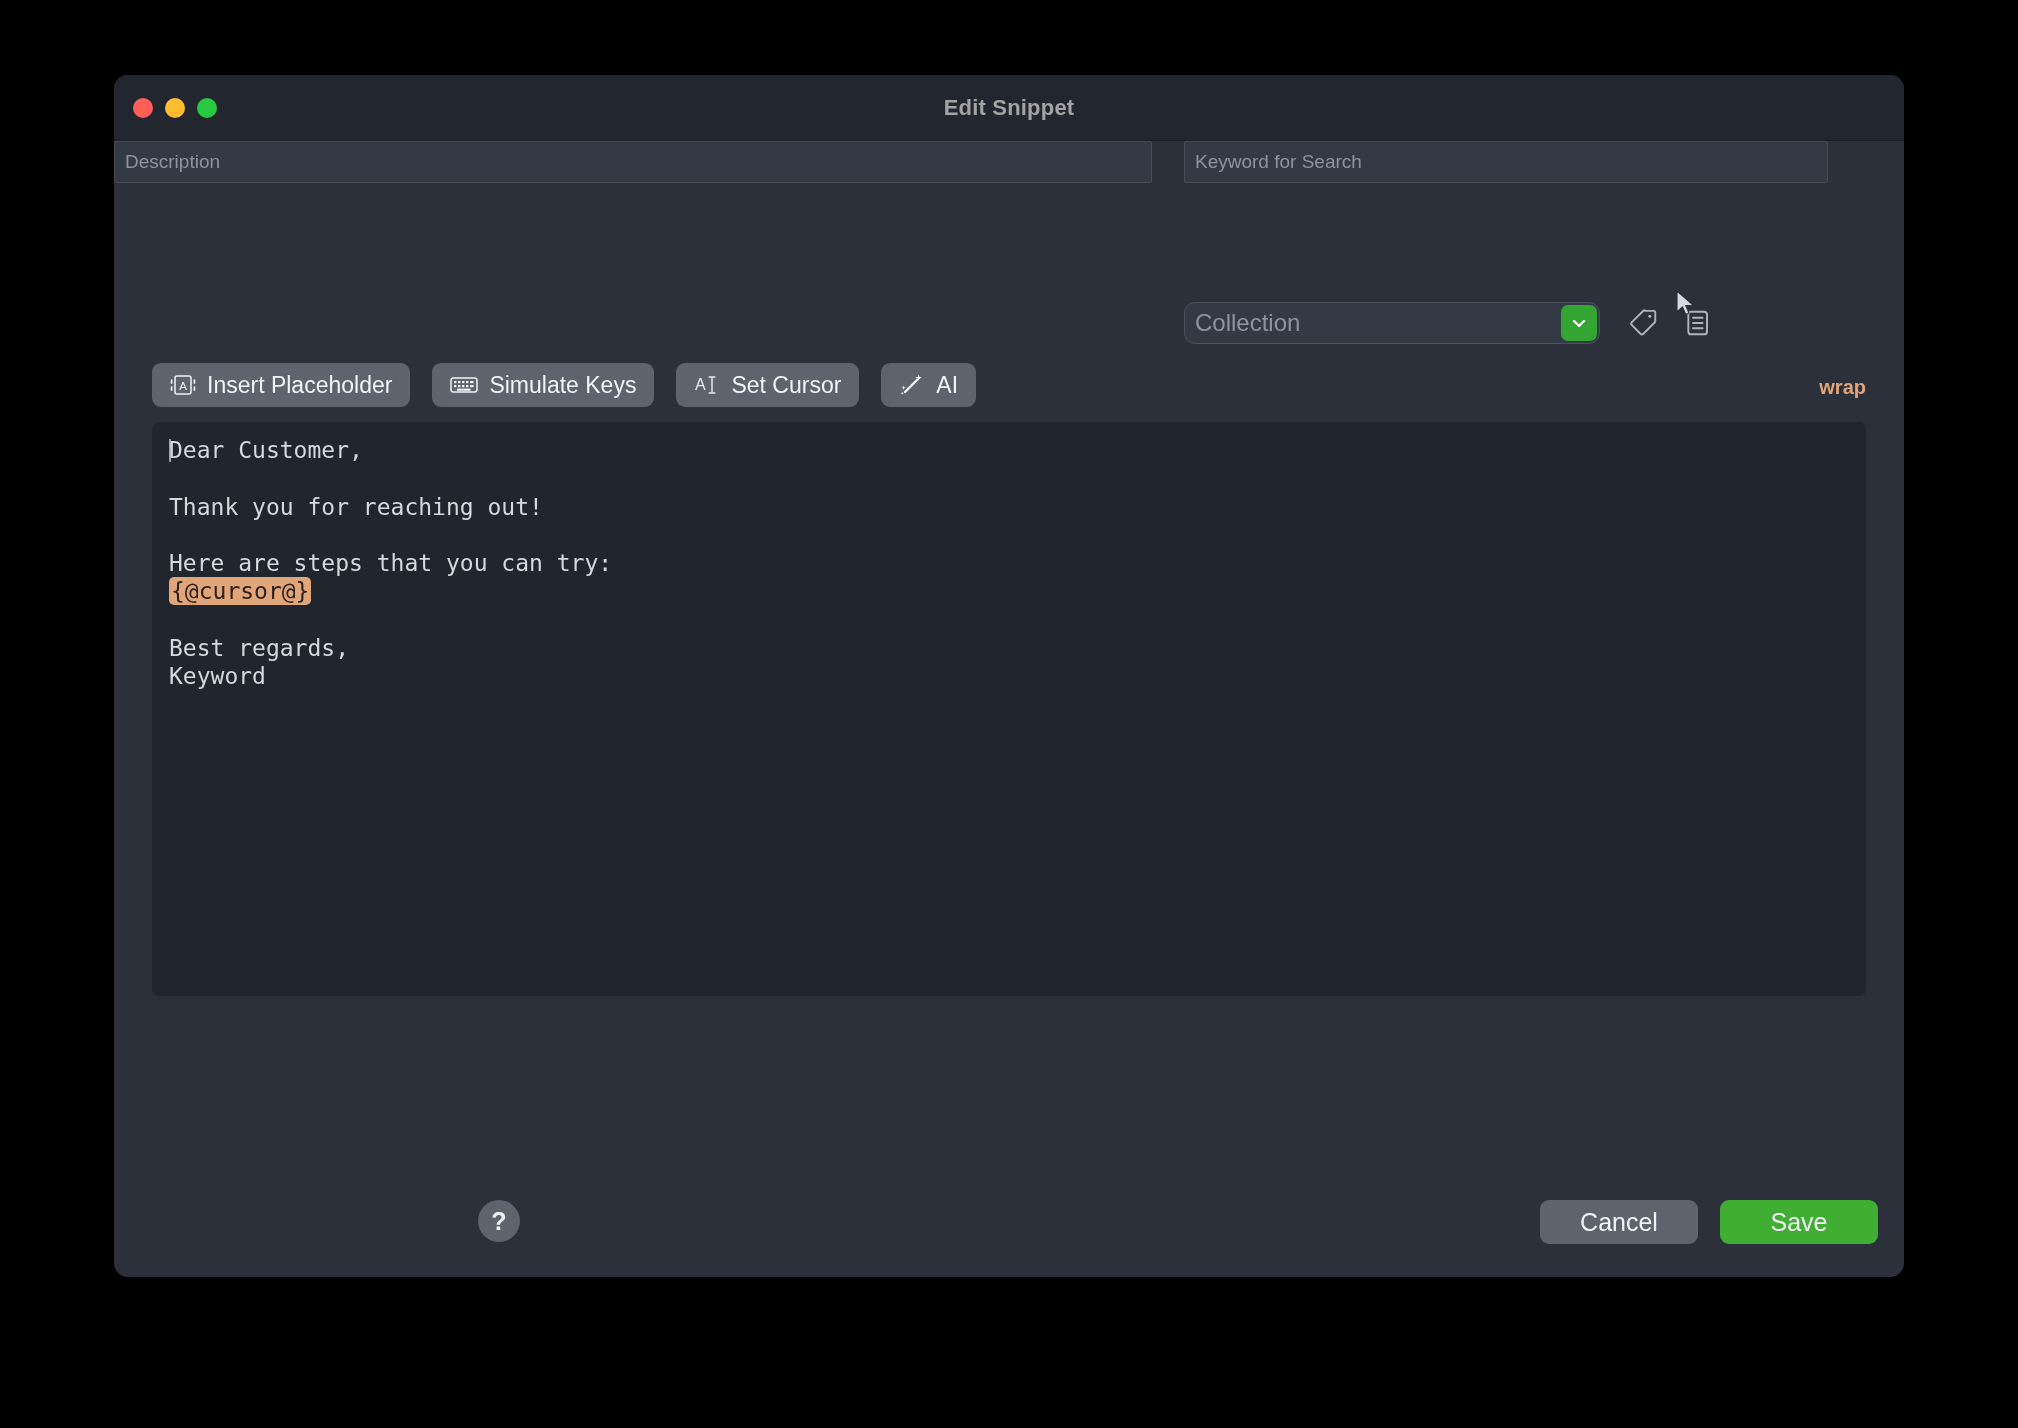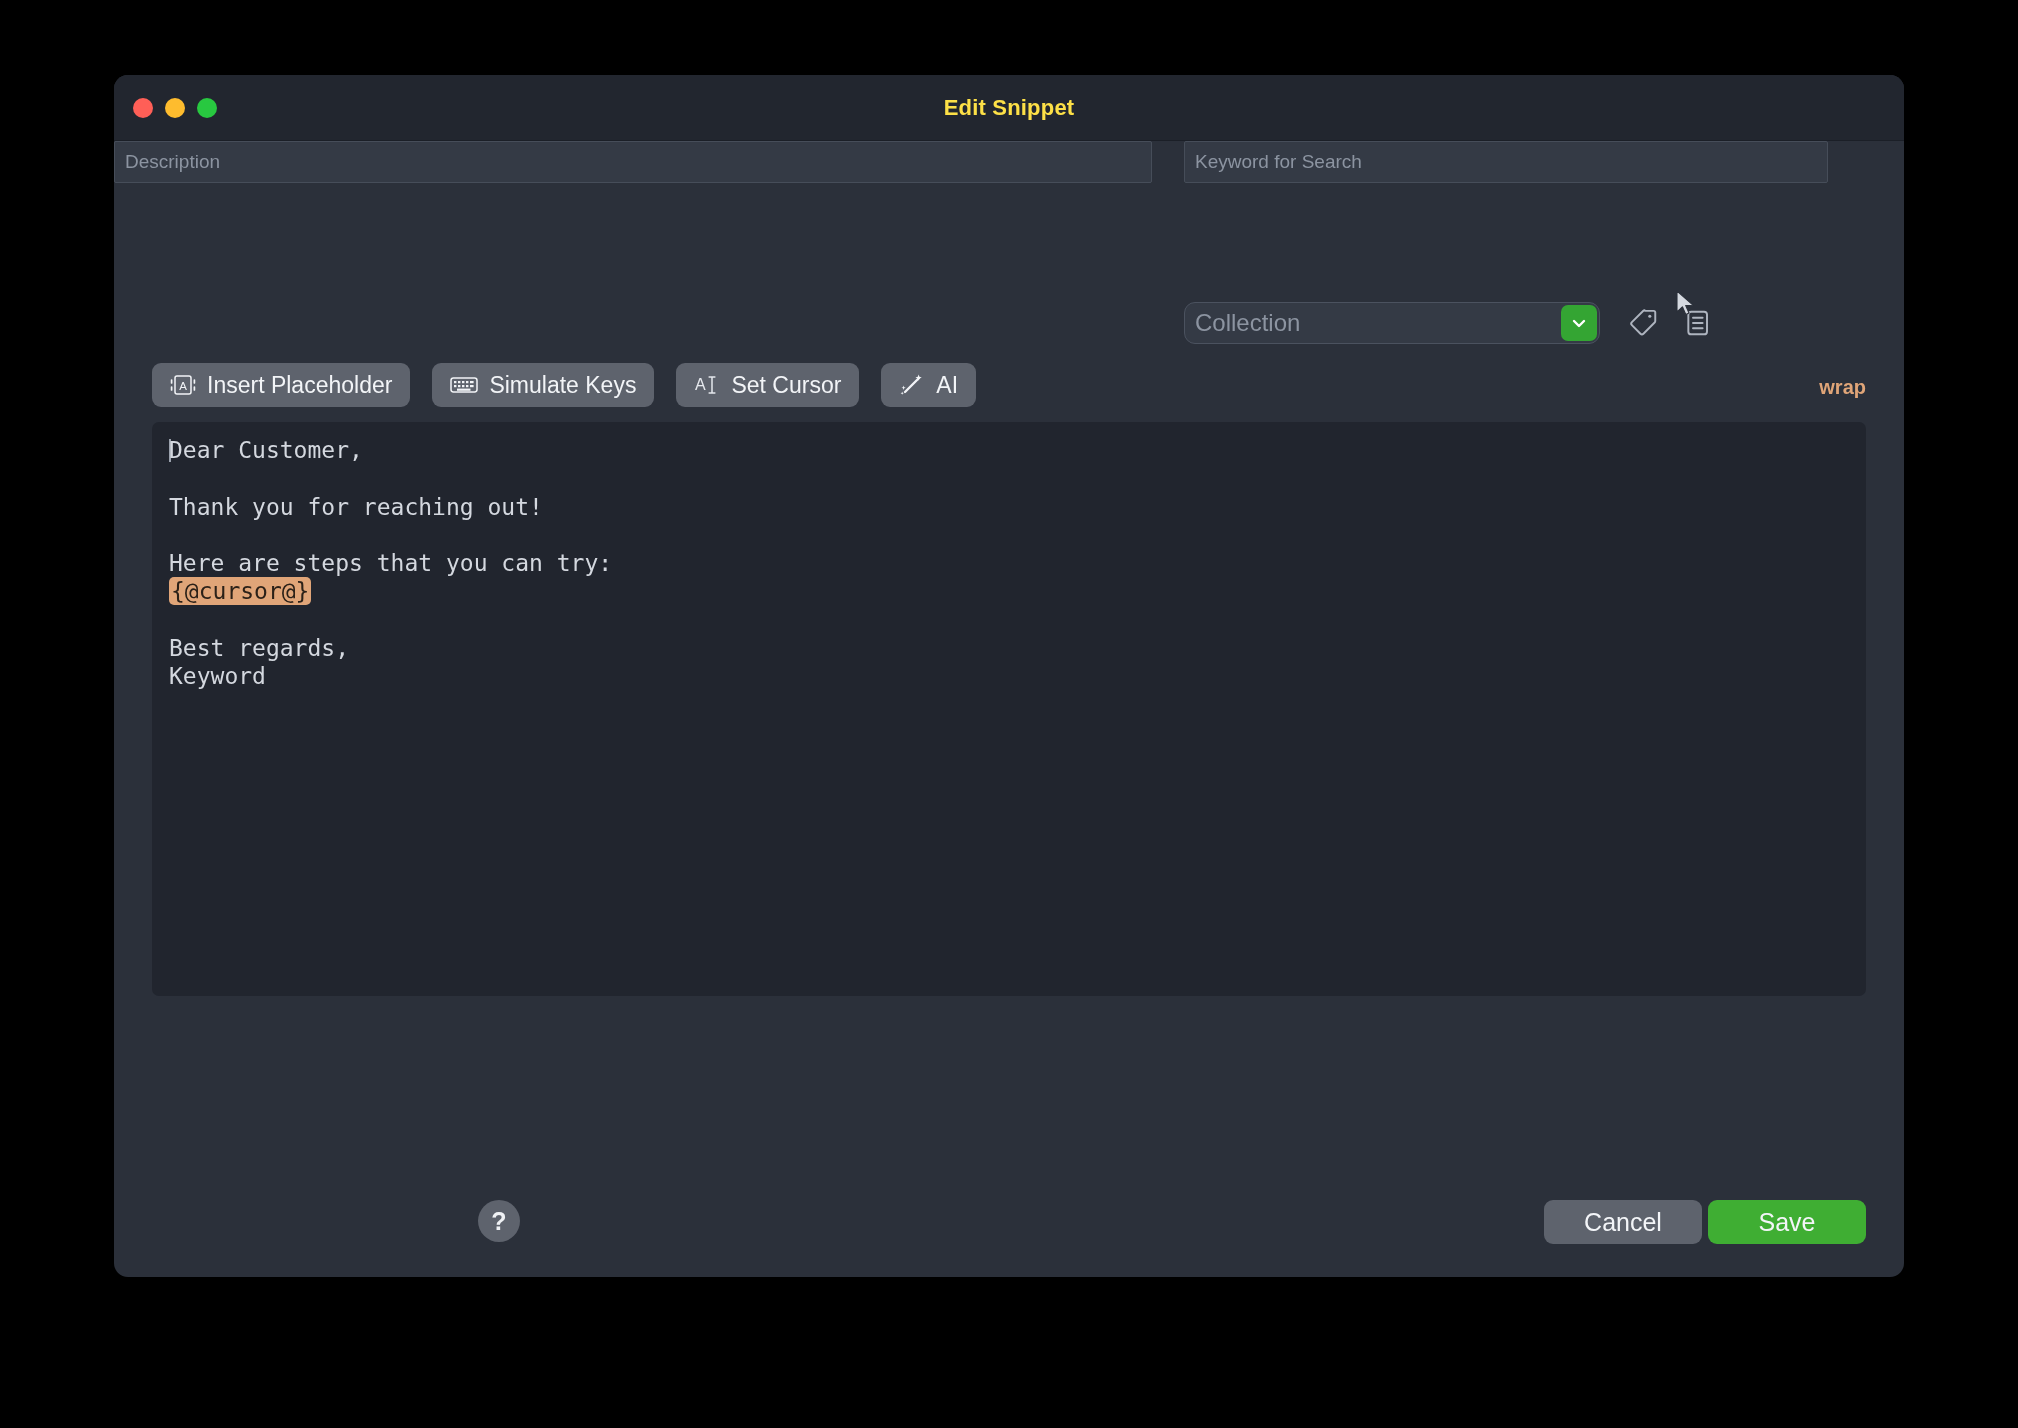--- a/index.html
+++ b/index.html
@@ -46,21 +46,21 @@
   .light.zoom     { background: #28c840; }
 
   #title {
     position: absolute;
     left: 0; right: 0; top: 0;
     height: 66px;
     line-height: 66px;
     text-align: center;
     font-size: 22px;
     font-weight: bold;
-    color: #fde047;
+    color: #a3a3a3;
     letter-spacing: 0.2px;
   }
 
   
   #body {
     position: relative;
     height: 1135px;
     padding: 0;
   }
 
@@ -248,24 +248,24 @@
     color: #f0f2f5;
     font-size: 25px;
     font-weight: bold;
     display: flex;
     align-items: center;
     justify-content: center;
     cursor: pointer;
   }
   #footer-actions {
     position: absolute;
-    right: 38px;
+    right: 26px;
     top: 20px;
     display: flex;
-    gap: 6px;
+    gap: 22px;
     padding-left: 6px;
   }
   .action-btn {
     width: 158px;
     height: 44px;
     border: none;
     border-radius: 9px;
     font-family: "Liberation Sans", sans-serif;
     font-size: 25px;
     color: #f3f5f8;

